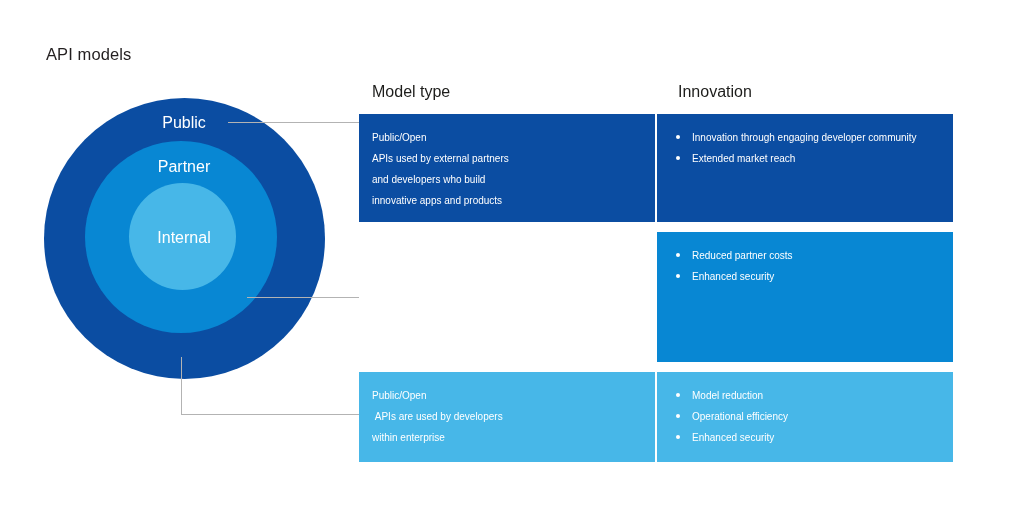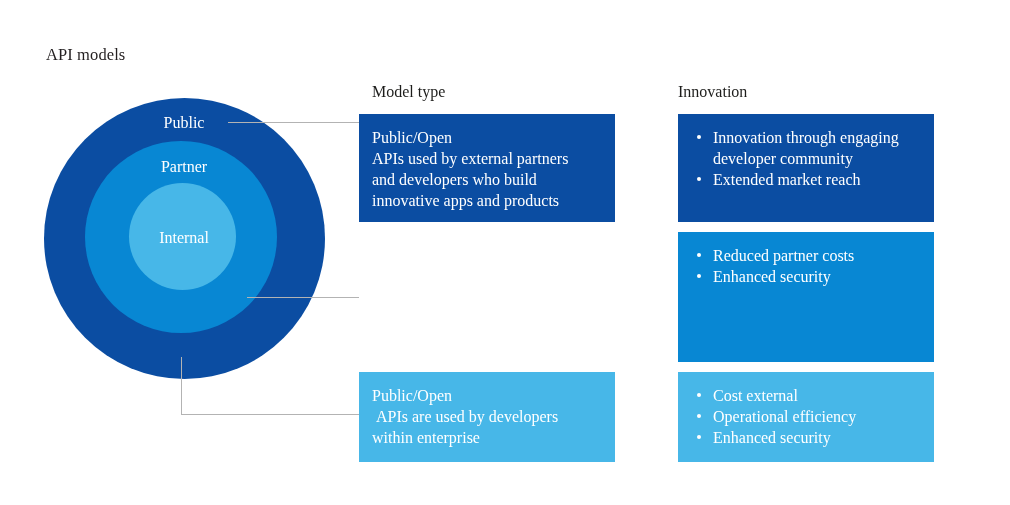--- a/index.html
+++ b/index.html
@@ -1,15 +1,15 @@
 <!DOCTYPE html>
 <html><head>
 <meta charset="utf-8">
 <style>
-  * { margin: 0; padding: 0; box-sizing: border-box; font-family: Liberation Serif, serif; }
+  * { margin: 0; padding: 0; box-sizing: border-box; }
   html, body { background: #ffffff; }
   body { font-family: "Liberation Sans", sans-serif; }
 
   .canvas {
     position: relative;
     width: 1010px;
     height: 505px;
     background: #ffffff;
     overflow: hidden;
   }
@@ -54,27 +54,27 @@
     top: 83px;
     font-size: 16px;
     color: #1d1d1b;
   }
   .col-header.model { left: 372px; }
   .col-header.attr  { left: 678px; }
 
   
   .box {
     position: absolute;
-    width: 256px;
+    width: 296px;
     color: #ffffff;
-    font-size: 16px;
+    font-size: 10px;
     line-height: 21px;
   }
   .box.model-col { left: 359px; padding: 13px 13px 0 13px; }
-  .box.attr-col  { left: 678px; padding: 13px 2px 0 18px; }
+  .box.attr-col  { left: 657px; padding: 13px 2px 0 18px; }
 
   .row-0 { top: 114px; height: 108px; }
   .row-1 { top: 232px; height: 130px; }
   .row-2 { top: 372px; height: 90px;  }
 
   .bg-dark  { background: #0b4da2; }
   .bg-mid   { background: #0887d3; }
   .bg-light { background: #47b7e8; }
 
   .box .desc { white-space: pre-line; }
@@ -137,19 +137,19 @@
     </ul>
   </div>
 
   <div class="box model-col row-2 bg-light">
     <div>Public/Open</div>
     <div class="desc">&nbsp;APIs are used by developers
 within enterprise</div>
   </div>
   <div class="box attr-col row-2 bg-light">
     <ul class="attr-list">
-      <li><span class="dot"></span><span>Cost external</span></li>
+      <li><span class="dot"></span><span>Model reduction</span></li>
       <li><span class="dot"></span><span>Operational efficiency</span></li>
       <li><span class="dot"></span><span>Enhanced security</span></li>
     </ul>
   </div>
 
 </div>
 
 </body></html>

